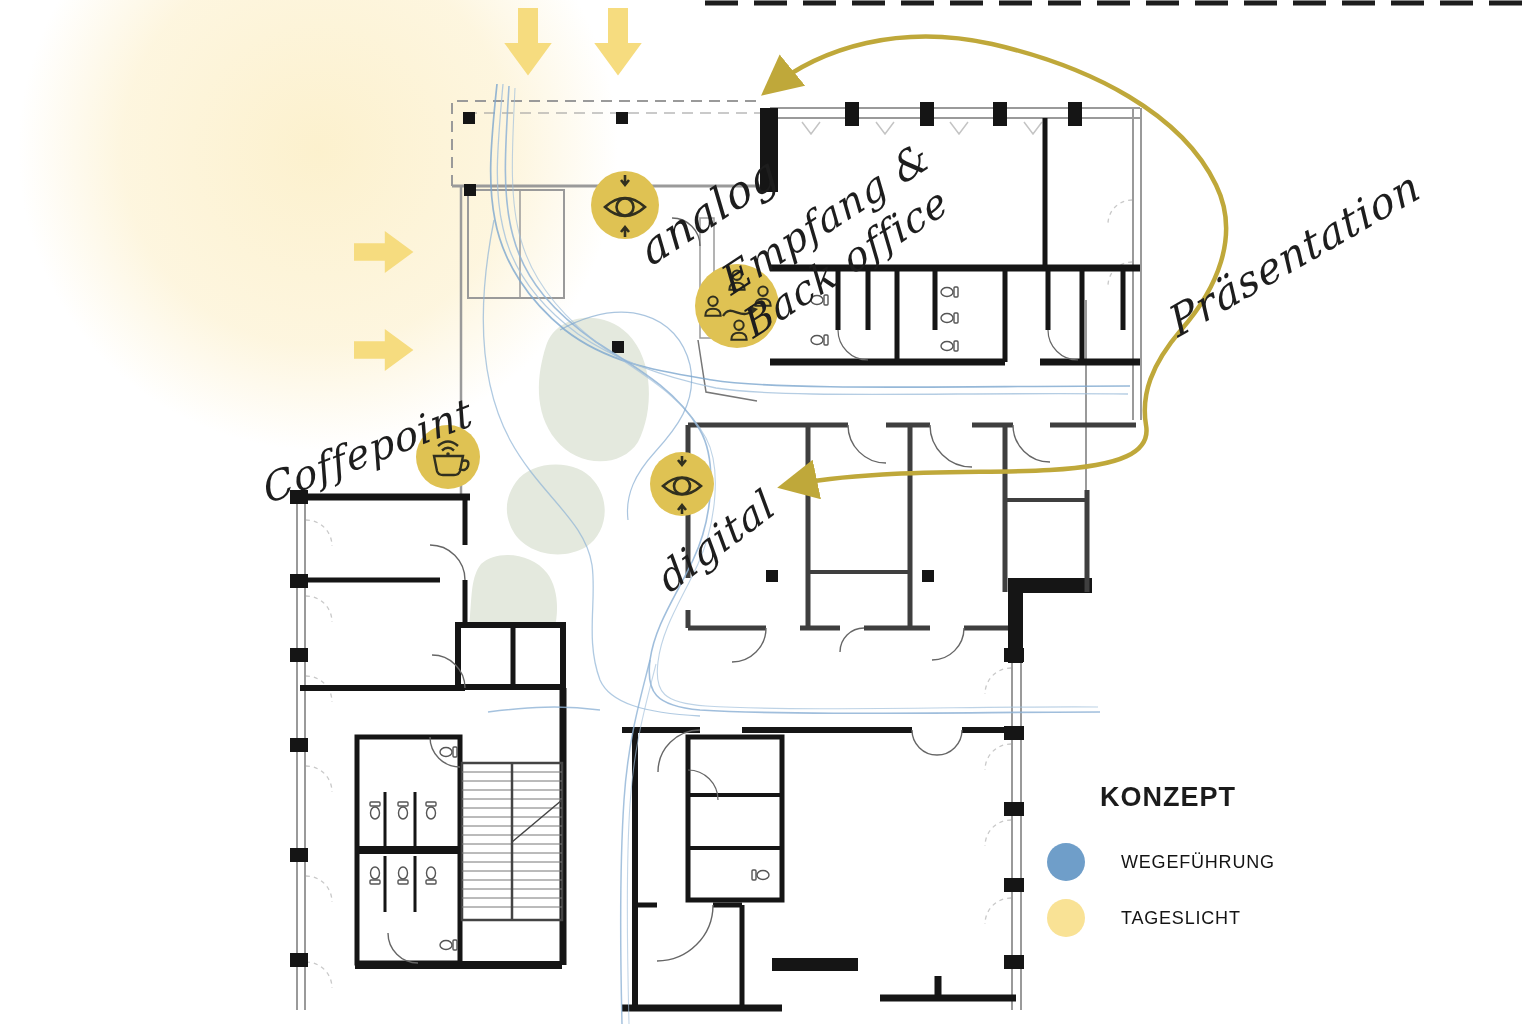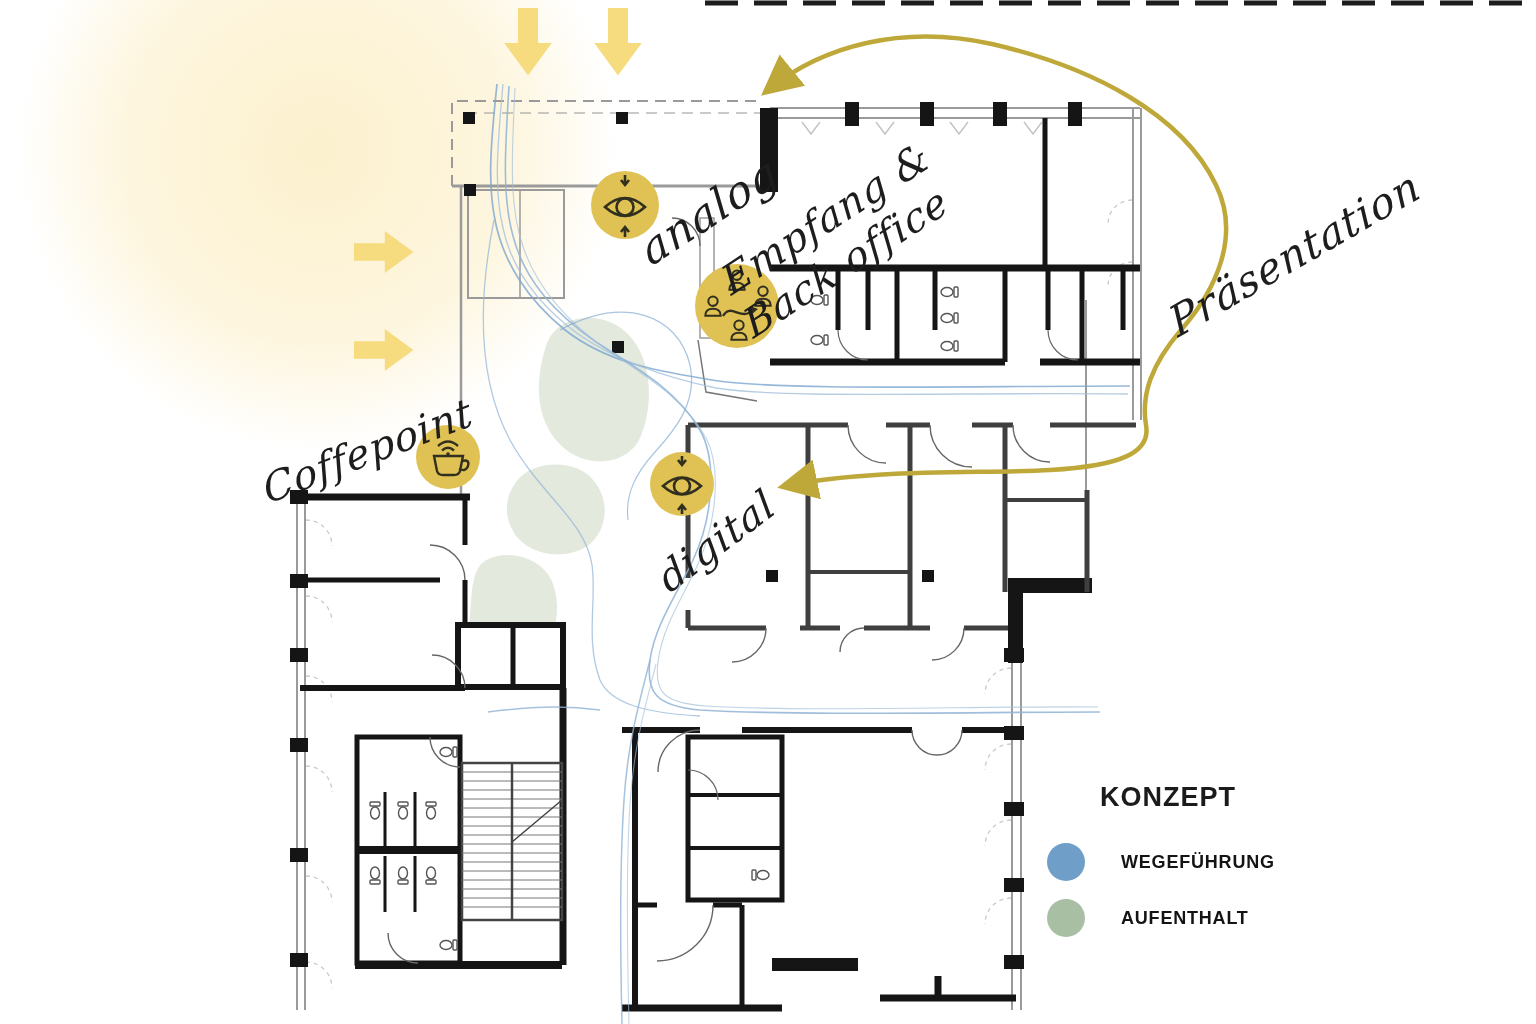--- a/index.html
+++ b/index.html
@@ -7,21 +7,21 @@
           font-family:"Liberation Sans",sans-serif;}
   .plan-svg{position:absolute;left:0;top:0;}
   .hand{position:absolute;color:#1d1d1d;font-family:"DejaVu Serif",serif;font-style:italic;
         white-space:nowrap;transform-origin:left top;letter-spacing:1px;}
   .hand .l2{display:block;}
   .panel{position:absolute;left:1100px;top:742px;color:#1b1b1b;}
   .panel-title{font-size:27px;font-weight:bold;letter-spacing:1px;line-height:37px;color:#1b1b1b;}
   .legend{position:absolute;left:1046px;top:842px;}
   .legend-row{display:flex;align-items:center;height:40px;margin-bottom:16px;}
   .legend-row svg{flex:0 0 auto;}
-  .legend-label{margin-left:35px;font-size:18px;font-weight:bold;letter-spacing:0.8px;color:#141414;}
+  .legend-label{margin-left:35px;font-size:18px;font-weight:normal;letter-spacing:0.8px;color:#141414;}
 </style>
 </head>
 <body>
 
 <div class="canvas">
 
 <svg class="plan-svg" width="1536" height="1024" viewBox="0 0 1536 1024">
   <defs>
     <radialGradient id="sunGrad" cx="50%" cy="50%" r="50%">
       <stop offset="0%" stop-color="#fcf0cb" stop-opacity="0.95"></stop>
@@ -264,19 +264,19 @@
 
 <div class="legend">
   <div class="legend-row">
     <svg width="40" height="40">
       <circle cx="20" cy="20" r="19" fill="#6f9ec9"></circle>
     </svg>
     <span class="legend-label">WEGEFÜHRUNG</span>
   </div>
   <div class="legend-row">
     <svg width="40" height="40">
-      <circle cx="20" cy="20" r="19" fill="#a9bfa4"></circle>
+      <circle cx="20" cy="20" r="19" fill="#f9e295"></circle>
     </svg>
-    <span class="legend-label">AUFENTHALT</span>
+    <span class="legend-label">TAGESLICHT</span>
   </div>
 </div>
 
 </div>
 
 </body></html>

